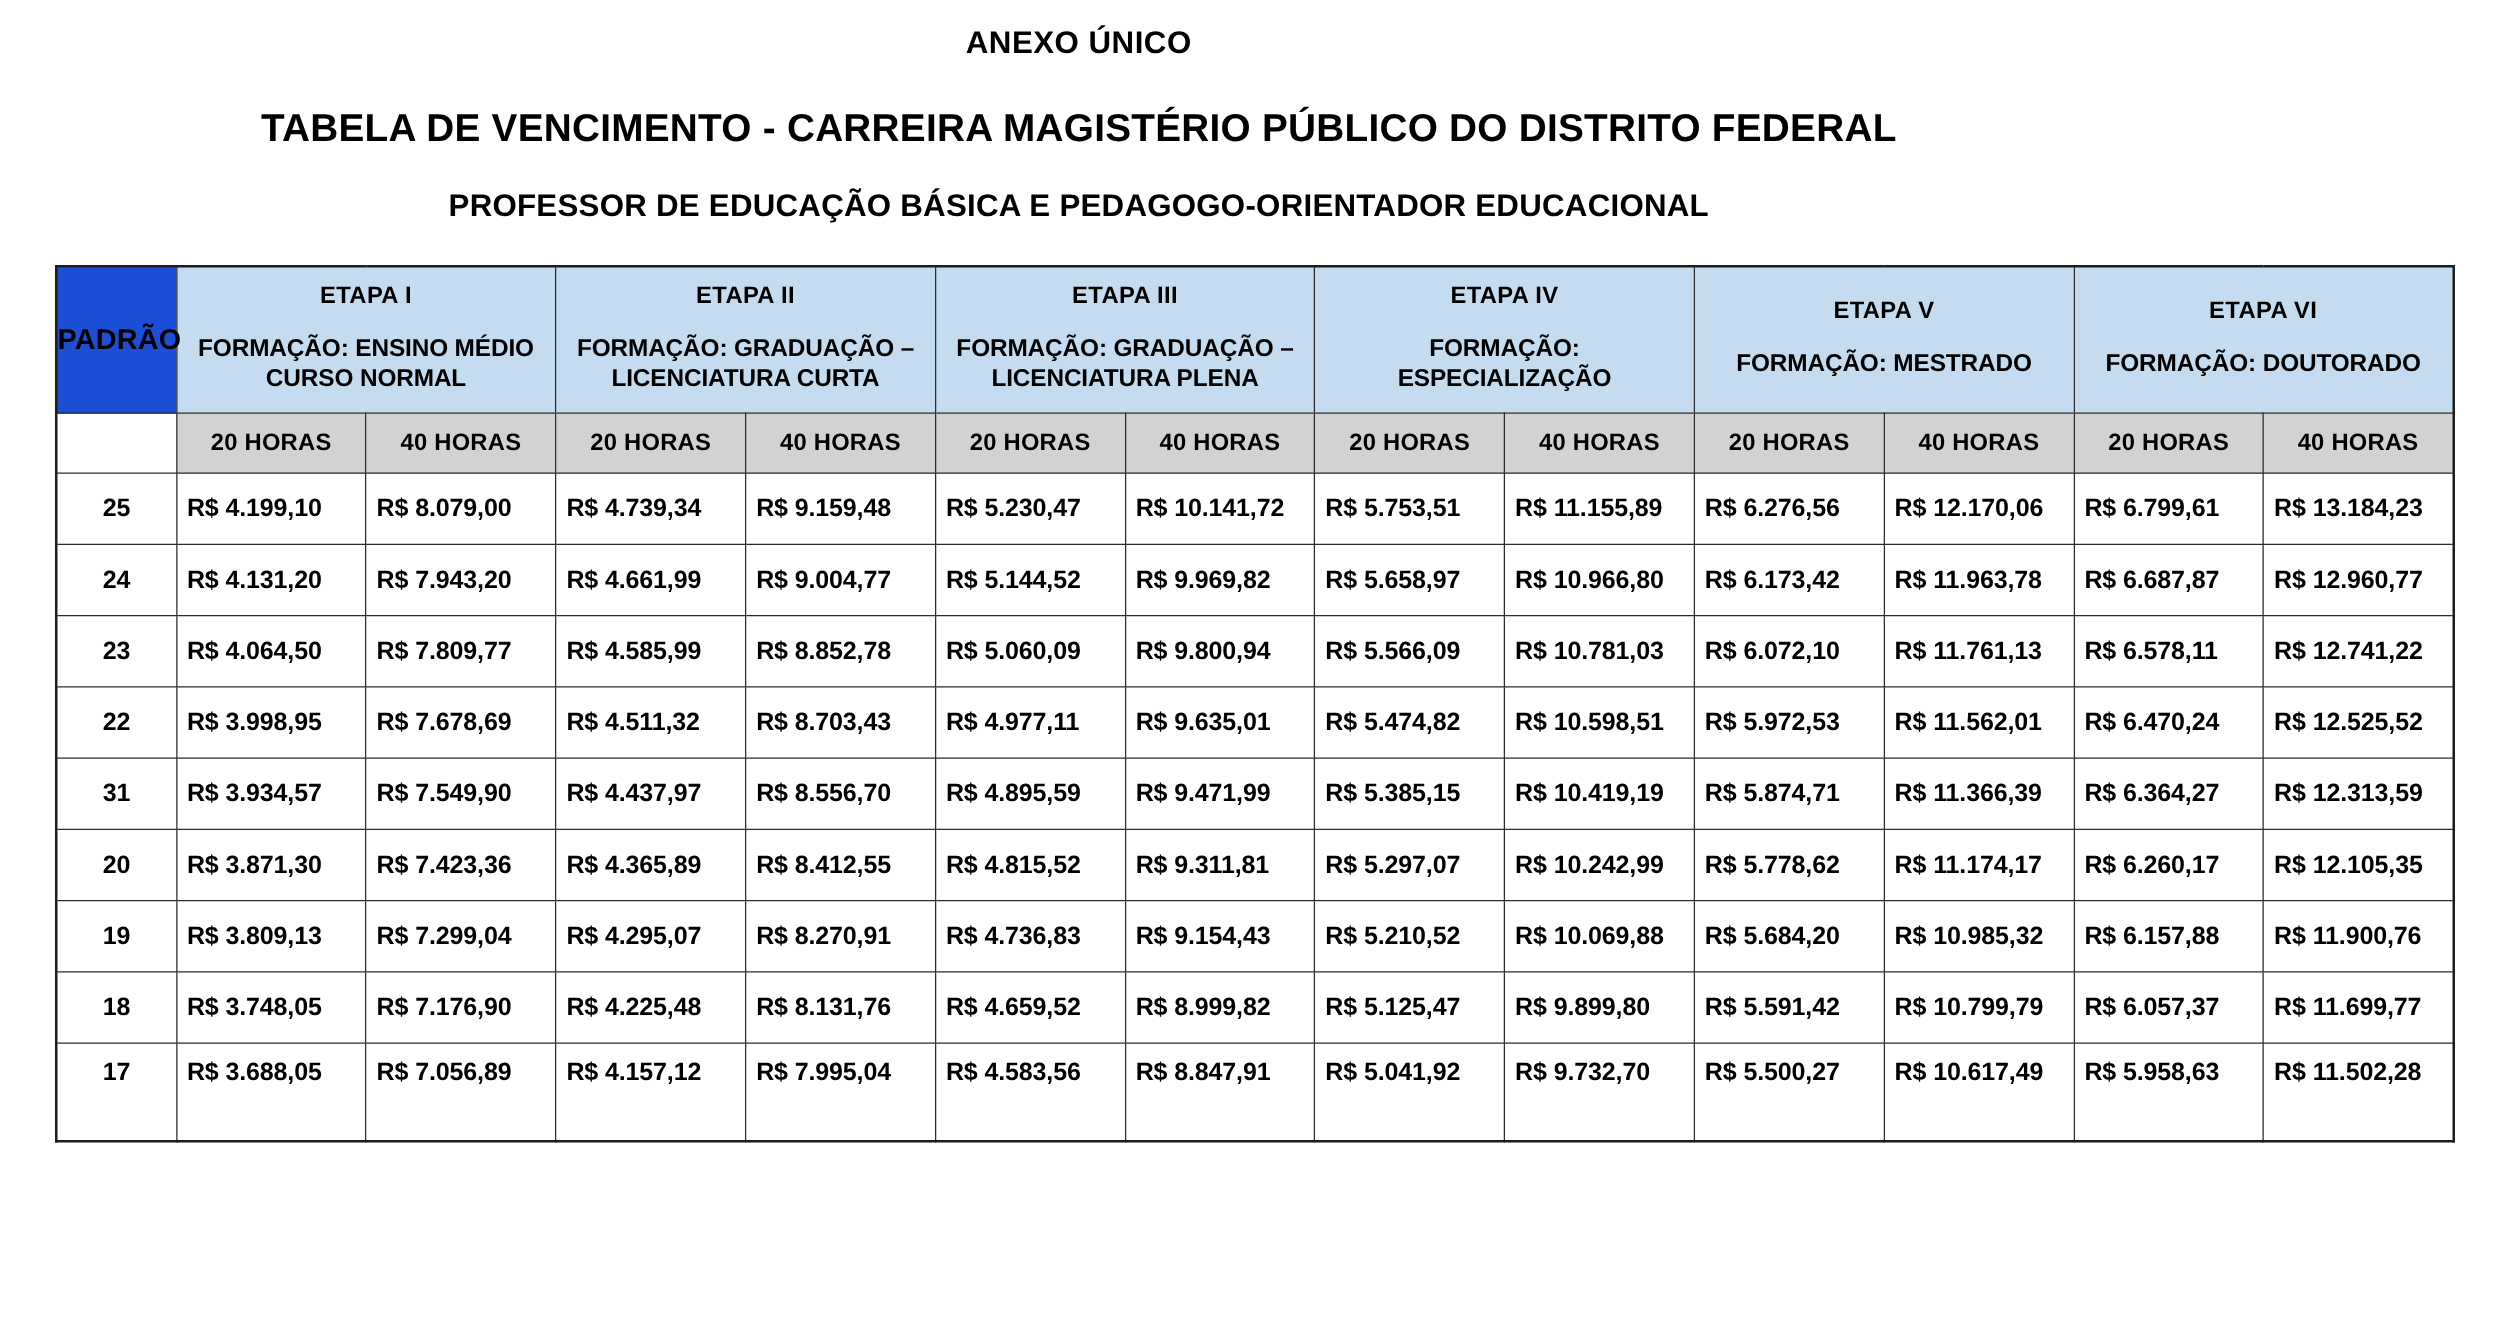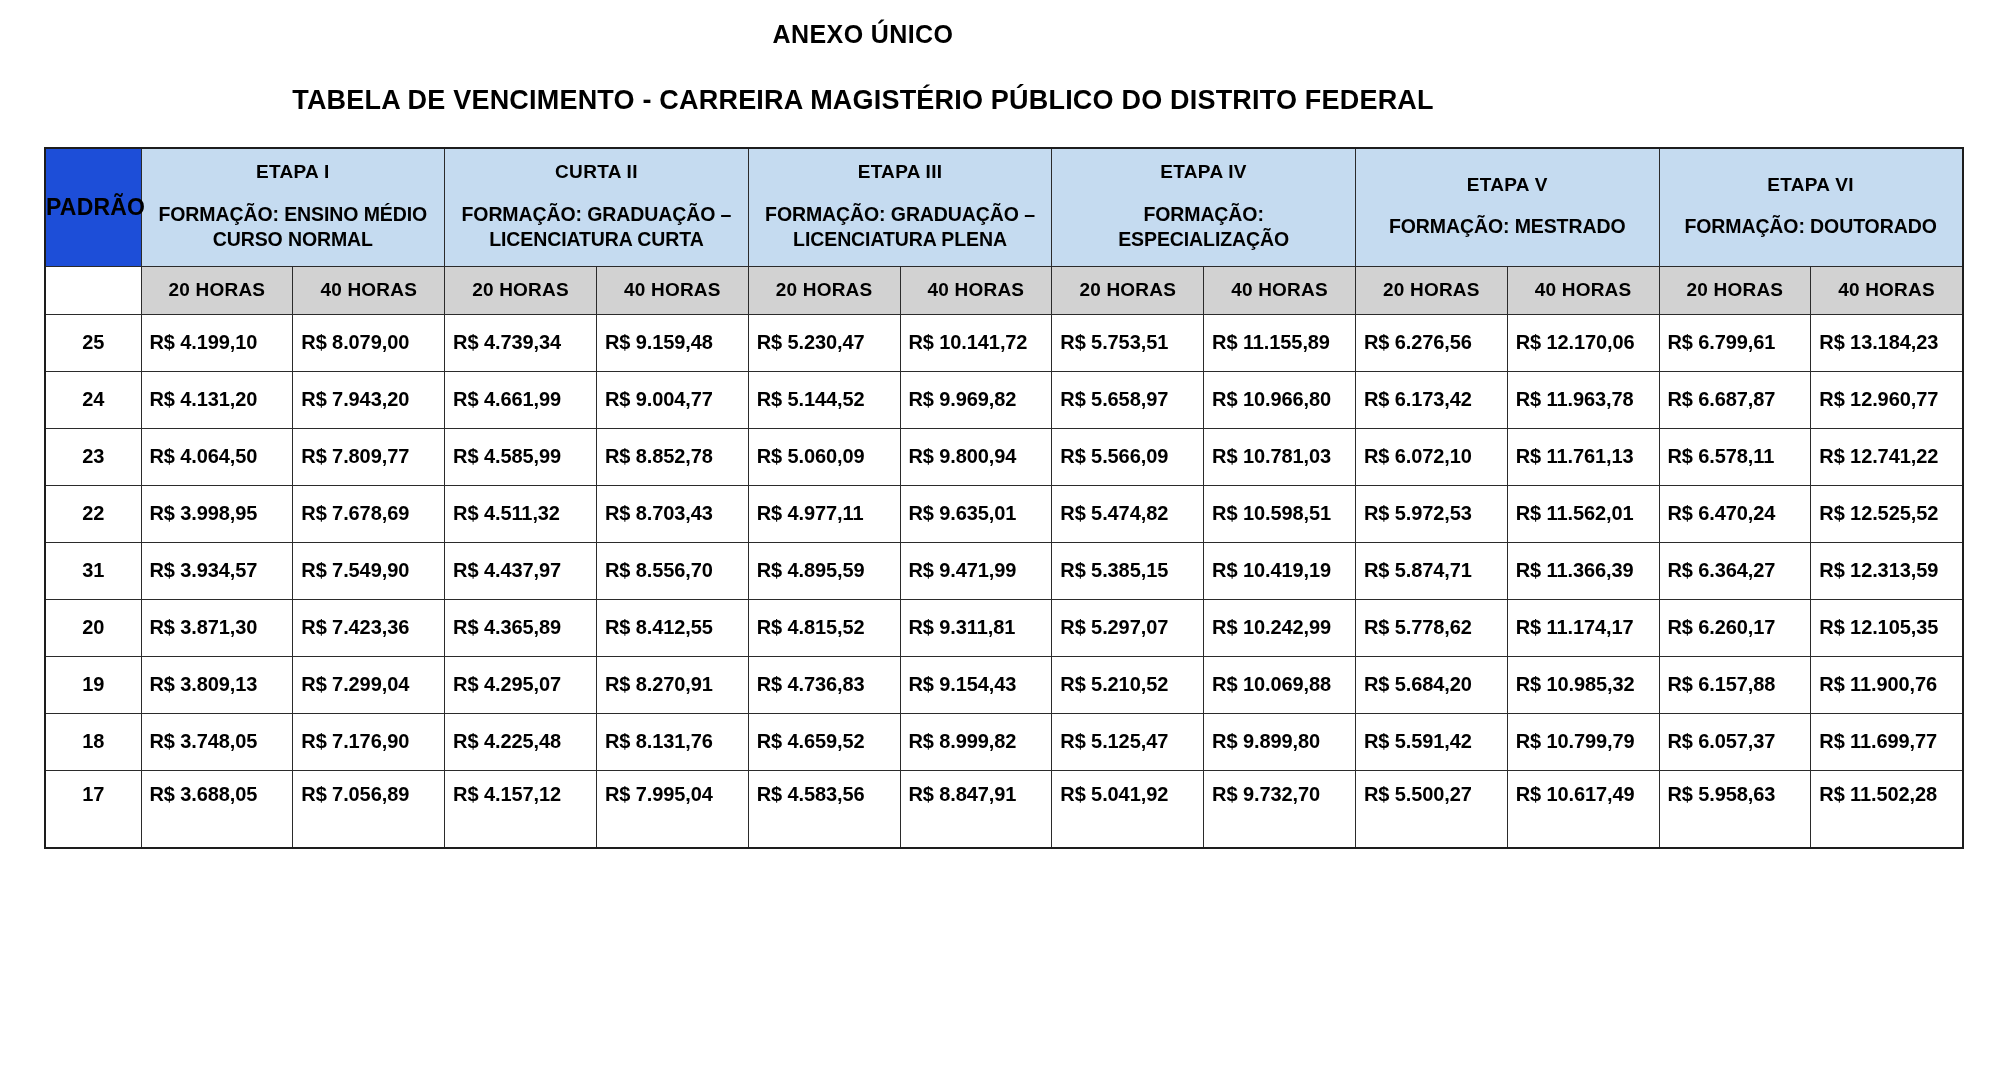--- a/index.html
+++ b/index.html
@@ -31,21 +31,21 @@
   }
   .doc-title {
     font-size: 25px;
     font-weight: bold;
     letter-spacing: 0.4px;
     margin: 0;
     padding: 0 0 4px 0;
     line-height: 1.5;
   }
   .doc-subtitle-1 {
-    font-size: 27px;
+    font-size: 31px;
     font-weight: bold;
     letter-spacing: 0.2px;
     margin: 0;
     padding: 22px 0 0 0;
     line-height: 1.5;
   }
   .doc-subtitle-2 {
     font-size: 25px;
     font-weight: bold;
     letter-spacing: 0.2px;
@@ -157,20 +157,21 @@
   }
 </style>
 </head>
 <body>
 
 <div class="page">
 
   <div class="titles">
     <div class="doc-title">ANEXO ÚNICO</div>
     <div class="doc-subtitle-1">TABELA DE VENCIMENTO - CARREIRA MAGISTÉRIO PÚBLICO DO DISTRITO FEDERAL</div>
+    <div class="doc-subtitle-2">PROFESSOR DE EDUCAÇÃO BÁSICA E PEDAGOGO-ORIENTADOR EDUCACIONAL</div>
   </div>
 
   <div class="table-wrap">
     <table class="wage-table">
       <colgroup id="table-colgroup">
           <col class="col-padrao">
           <col class="col-money">
           <col class="col-money">
           <col class="col-money">
           <col class="col-money">
@@ -186,21 +187,21 @@
       <thead>
         <tr>
           <td class="padrao-head">PADRÃO</td>
 
         <td class="stage-head" colspan="2">
               <div class="stage-name">ETAPA I</div>
               <div class="stage-formation">FORMAÇÃO: ENSINO MÉDIO
 CURSO NORMAL</div>
             </td>
             <td class="stage-head" colspan="2">
-              <div class="stage-name">CURTA II</div>
+              <div class="stage-name">ETAPA II</div>
               <div class="stage-formation">FORMAÇÃO: GRADUAÇÃO –
 LICENCIATURA CURTA</div>
             </td>
             <td class="stage-head" colspan="2">
               <div class="stage-name">ETAPA III</div>
               <div class="stage-formation">FORMAÇÃO: GRADUAÇÃO –
 LICENCIATURA PLENA</div>
             </td>
             <td class="stage-head" colspan="2">
               <div class="stage-name">ETAPA IV</div>

